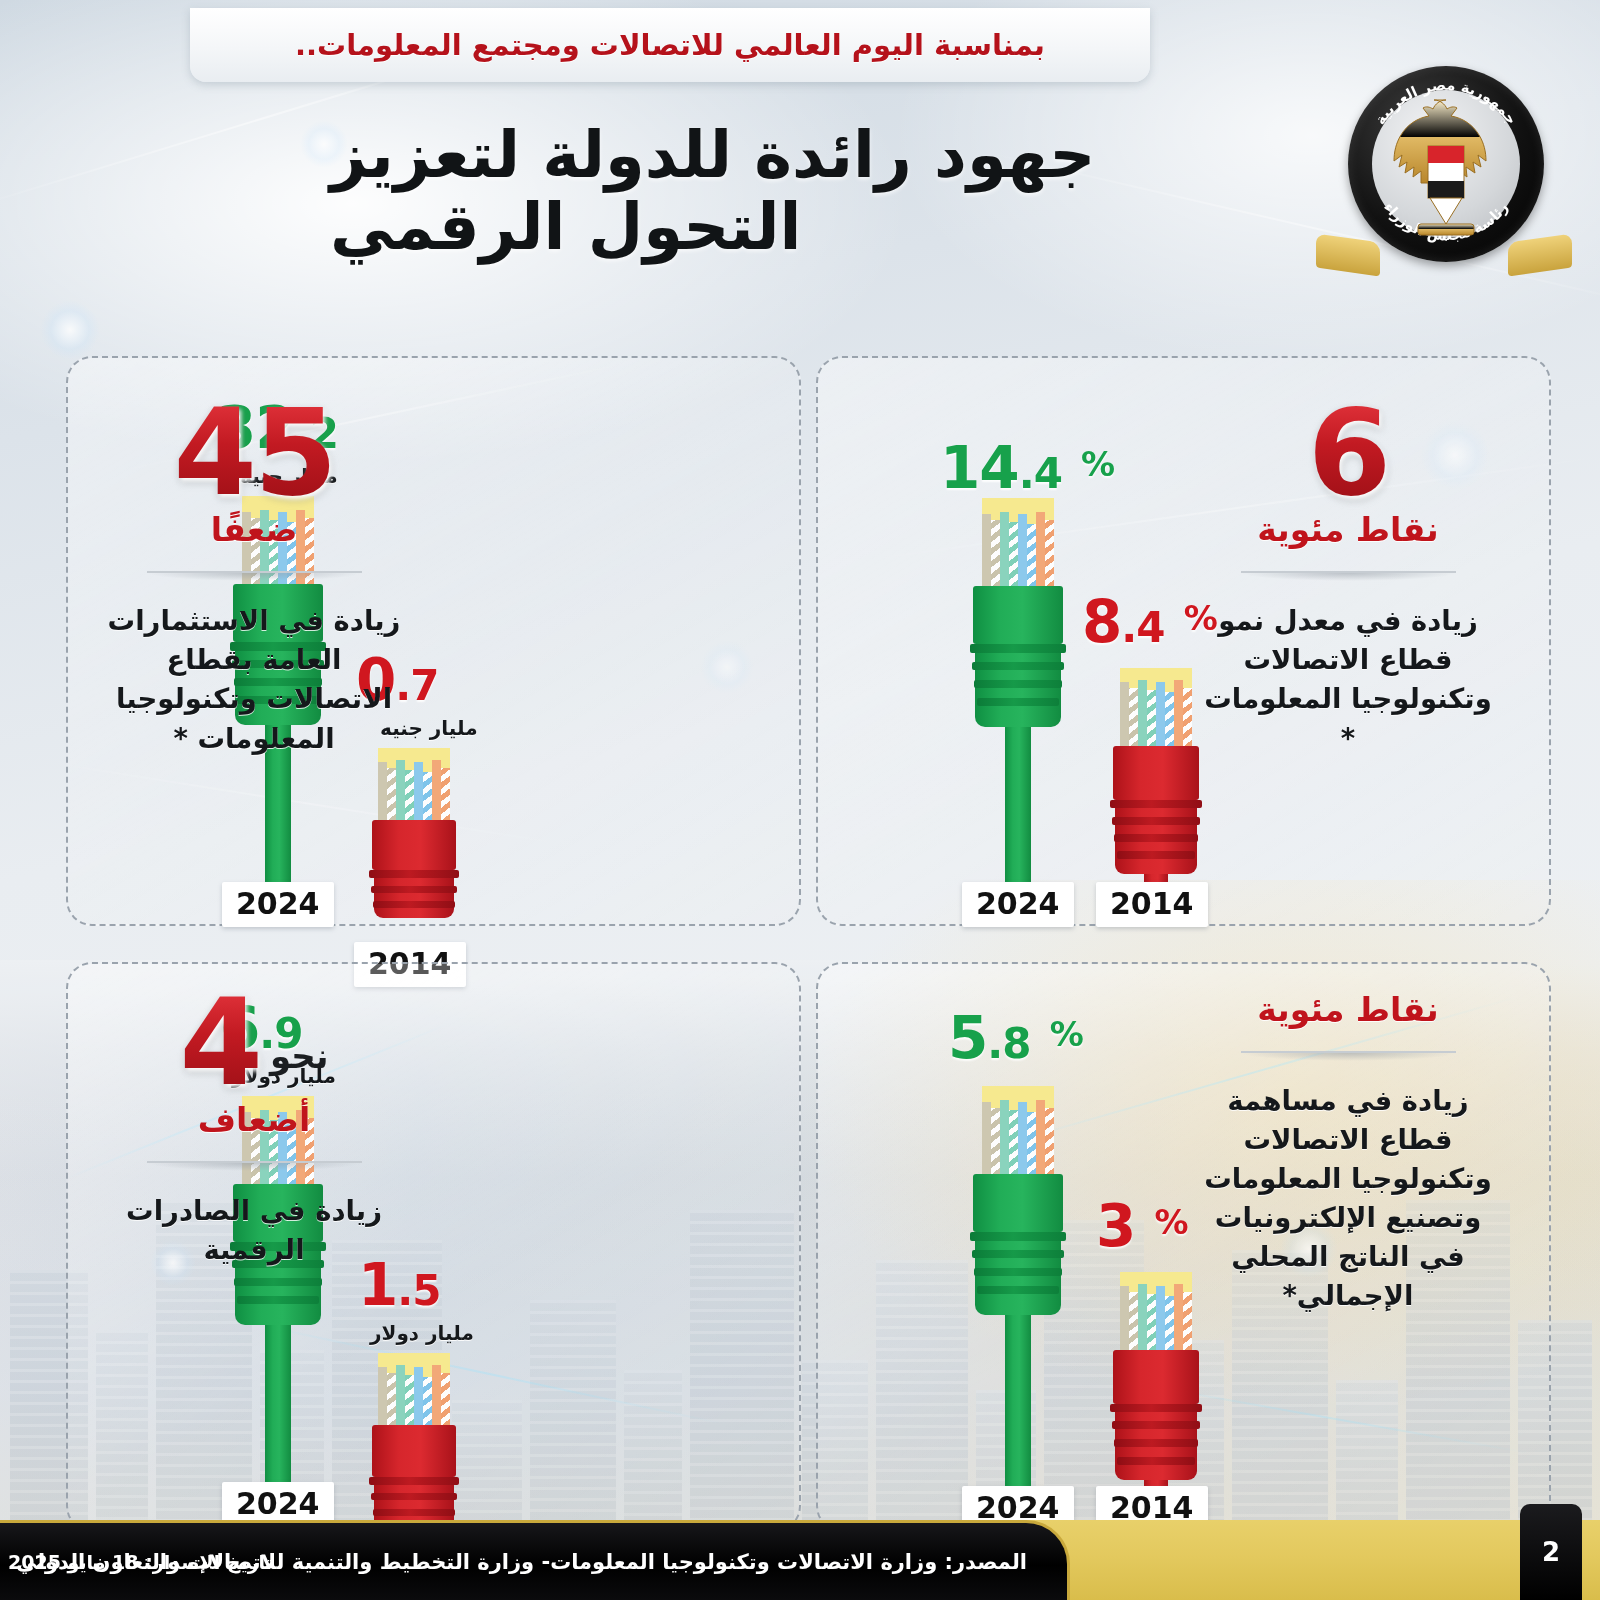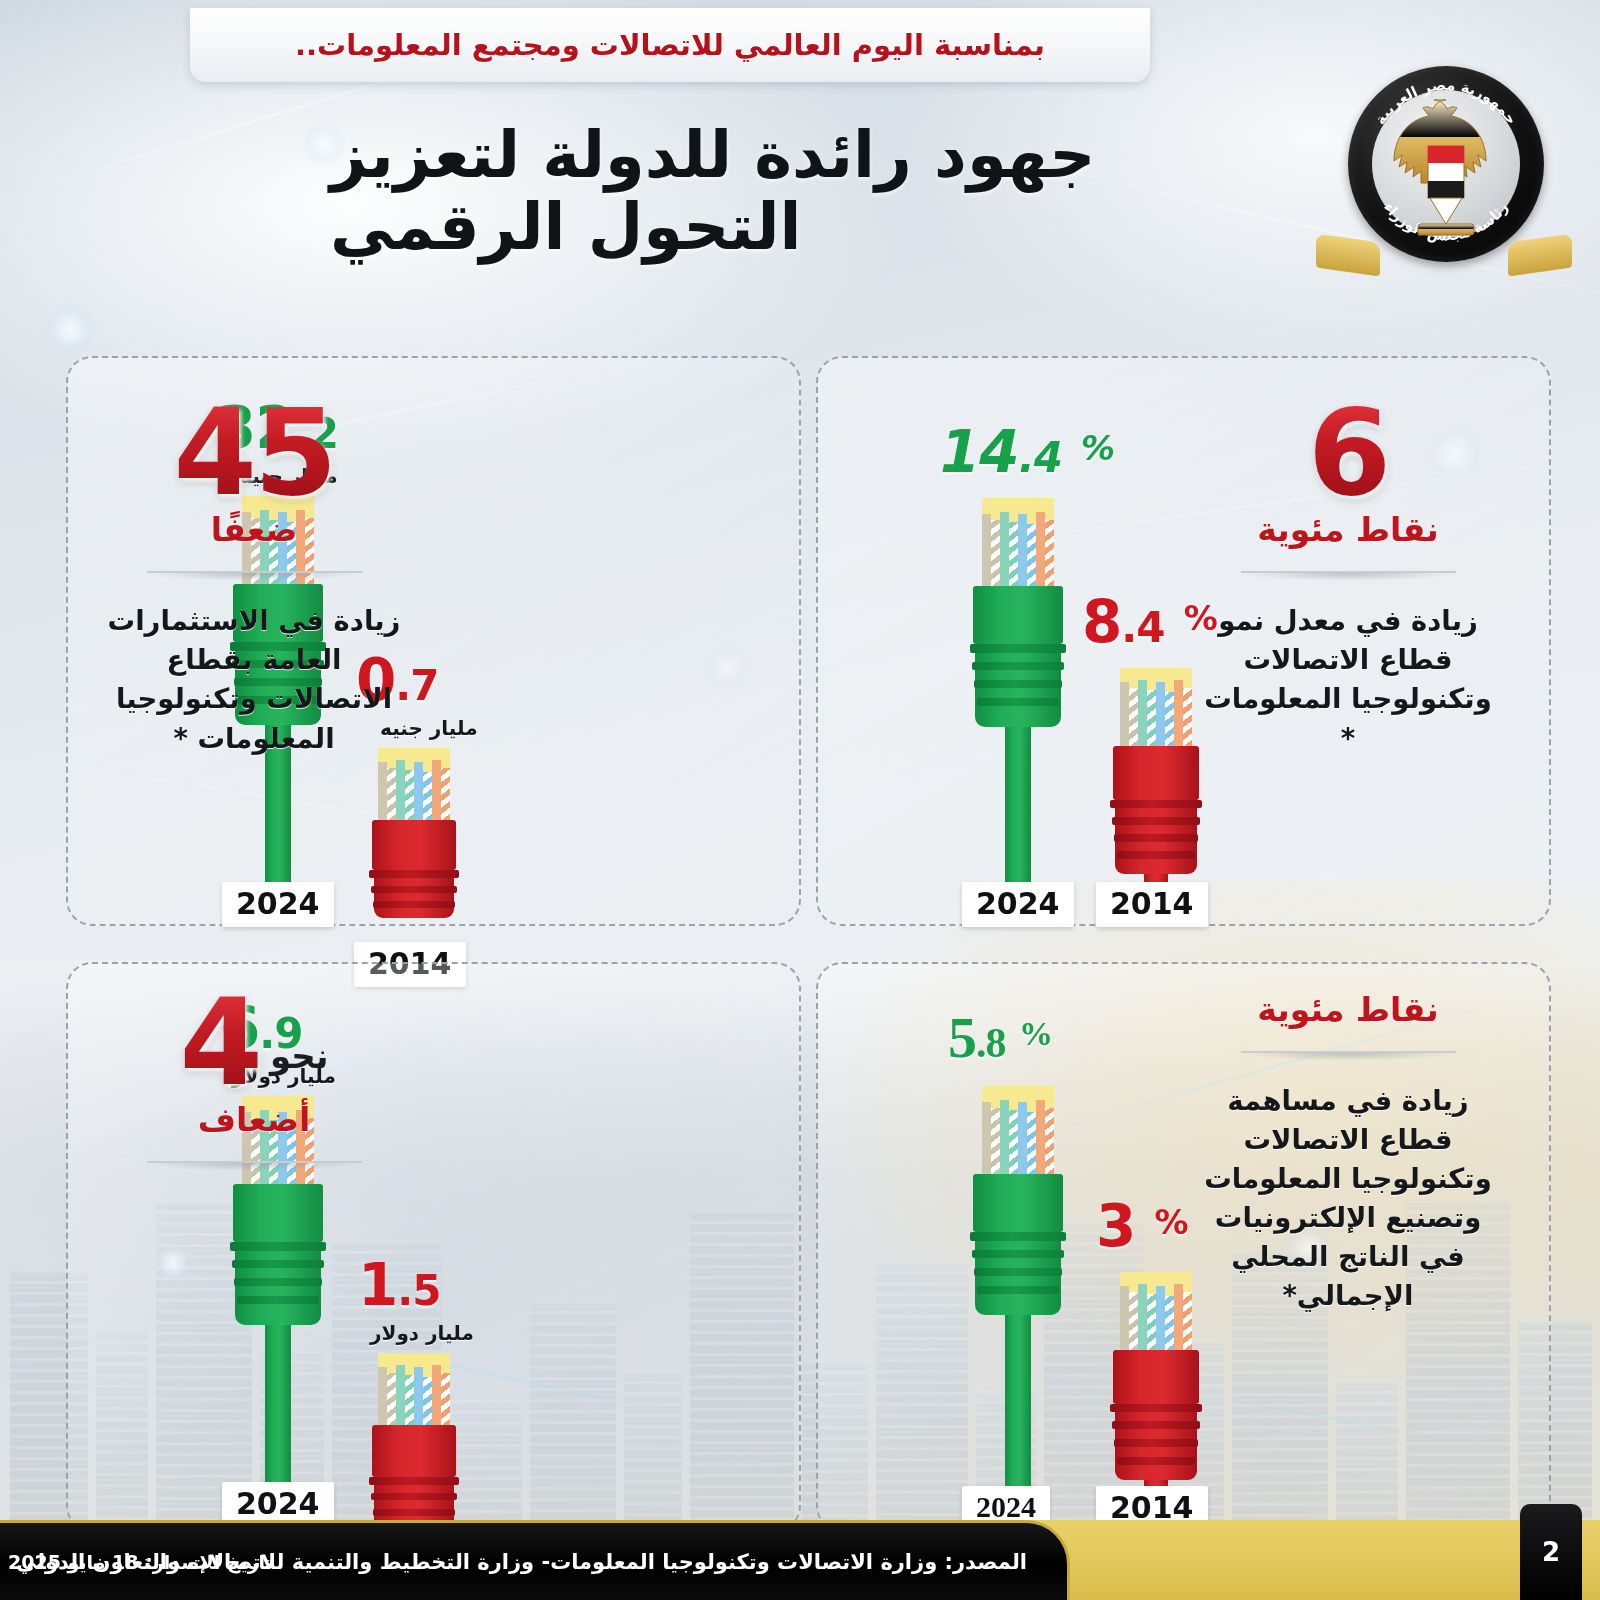--- a/index.html
+++ b/index.html
@@ -410,21 +410,21 @@
       </div>
       <div class="unitlabel">ضعفًا</div>
       <div class="divider"></div>
       <div class="desc">زيادة في الاستثمارات العامة بقطاع الاتصالات وتكنولوجيا المعلومات *</div>
     </div>
   </div>
 
   <div class="panel" id="p2">
 
     <div class="cable" style="left:130px;top:60px;width:140px;height:490px;">
-      <div class="valnum green" style="left:-8px;top:0px;font-style:italic;">
+      <div class="valnum green" style="left:-8px;top:16px;">
         <span class="pct">%</span> <span>14</span><span class="dec">.4</span>
       </div>
       <div class="tip" style="top:80px;">
         <div class="wires">
           <div class="wire">
               <i style="height:22px"></i>
               <b class="str-or" style="height:66px"></b>
             </div>
           <div class="wire">
               <i style="height:14px"></i>
@@ -628,26 +628,27 @@
       <div class="yearbox" style="left:10px;top:290px;">2014</div>
     </div>
 
     <div class="stat-side forp1" style="top:24px;">
       <div class="bignum-row">
         <div class="bignum-pre">نحو</div>
         <div class="bignum">4</div>
       </div>
       <div class="unitlabel">أضعاف</div>
       <div class="divider"></div>
+      <div class="desc">زيادة في الصادرات الرقمية</div>
     </div>
   </div>
 
   <div class="panel" id="p4">
 
-    <div class="cable" style="left:130px;top:40px;width:140px;height:510px;font-family:Liberation Serif, serif;">
+    <div class="cable" style="left:130px;top:40px;width:140px;height:510px;">
       <div class="valnum green" style="left:0px;top:0px;">
         <span class="pct">%</span> <span>5</span><span class="dec">.8</span>
       </div>
       <div class="tip" style="top:82px;">
         <div class="wires">
           <div class="wire">
               <i style="height:22px"></i>
               <b class="str-or" style="height:66px"></b>
             </div>
           <div class="wire">

